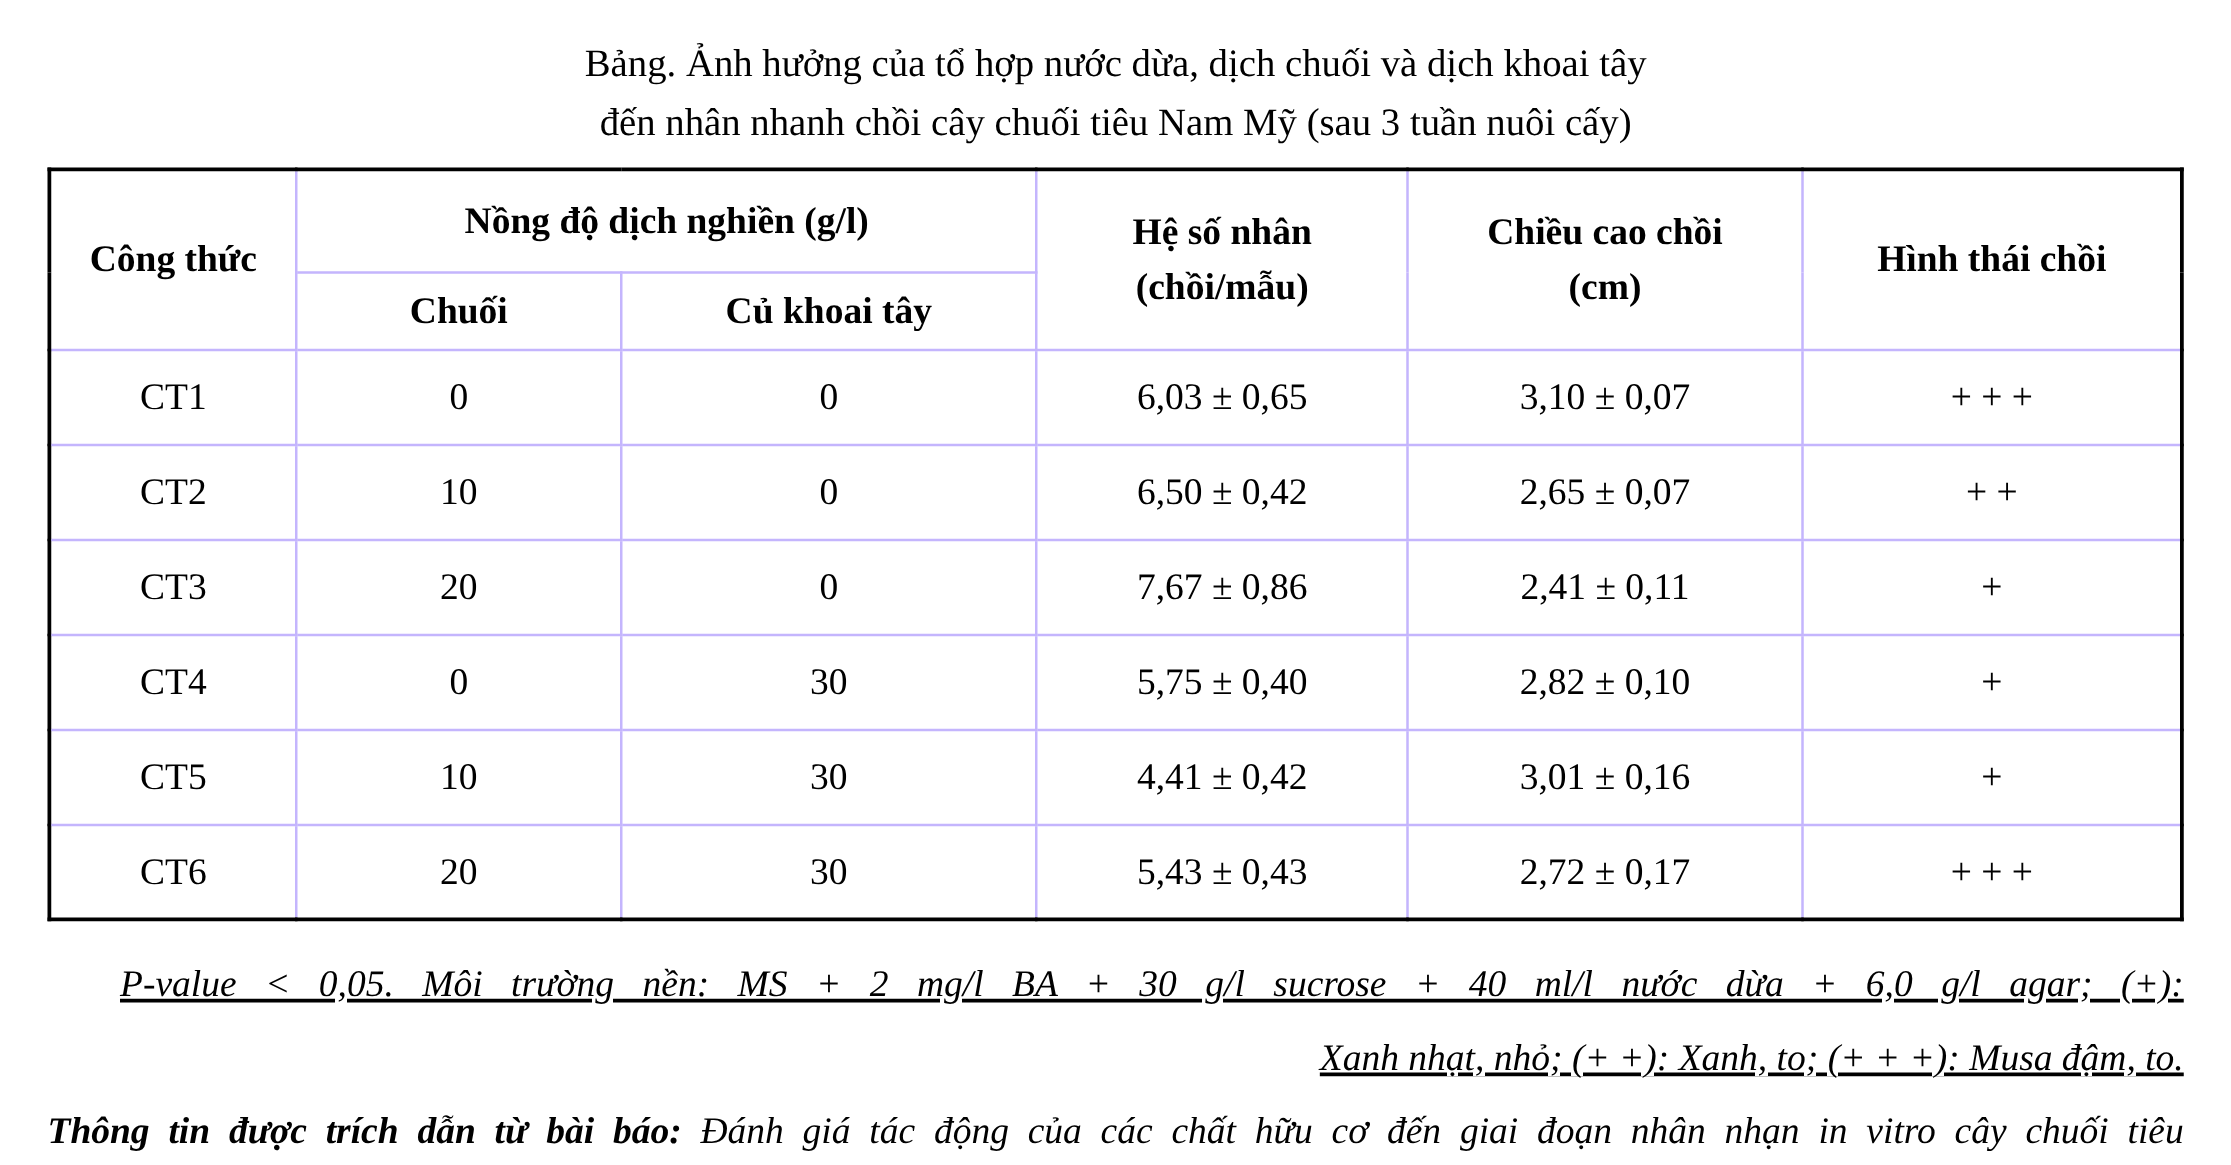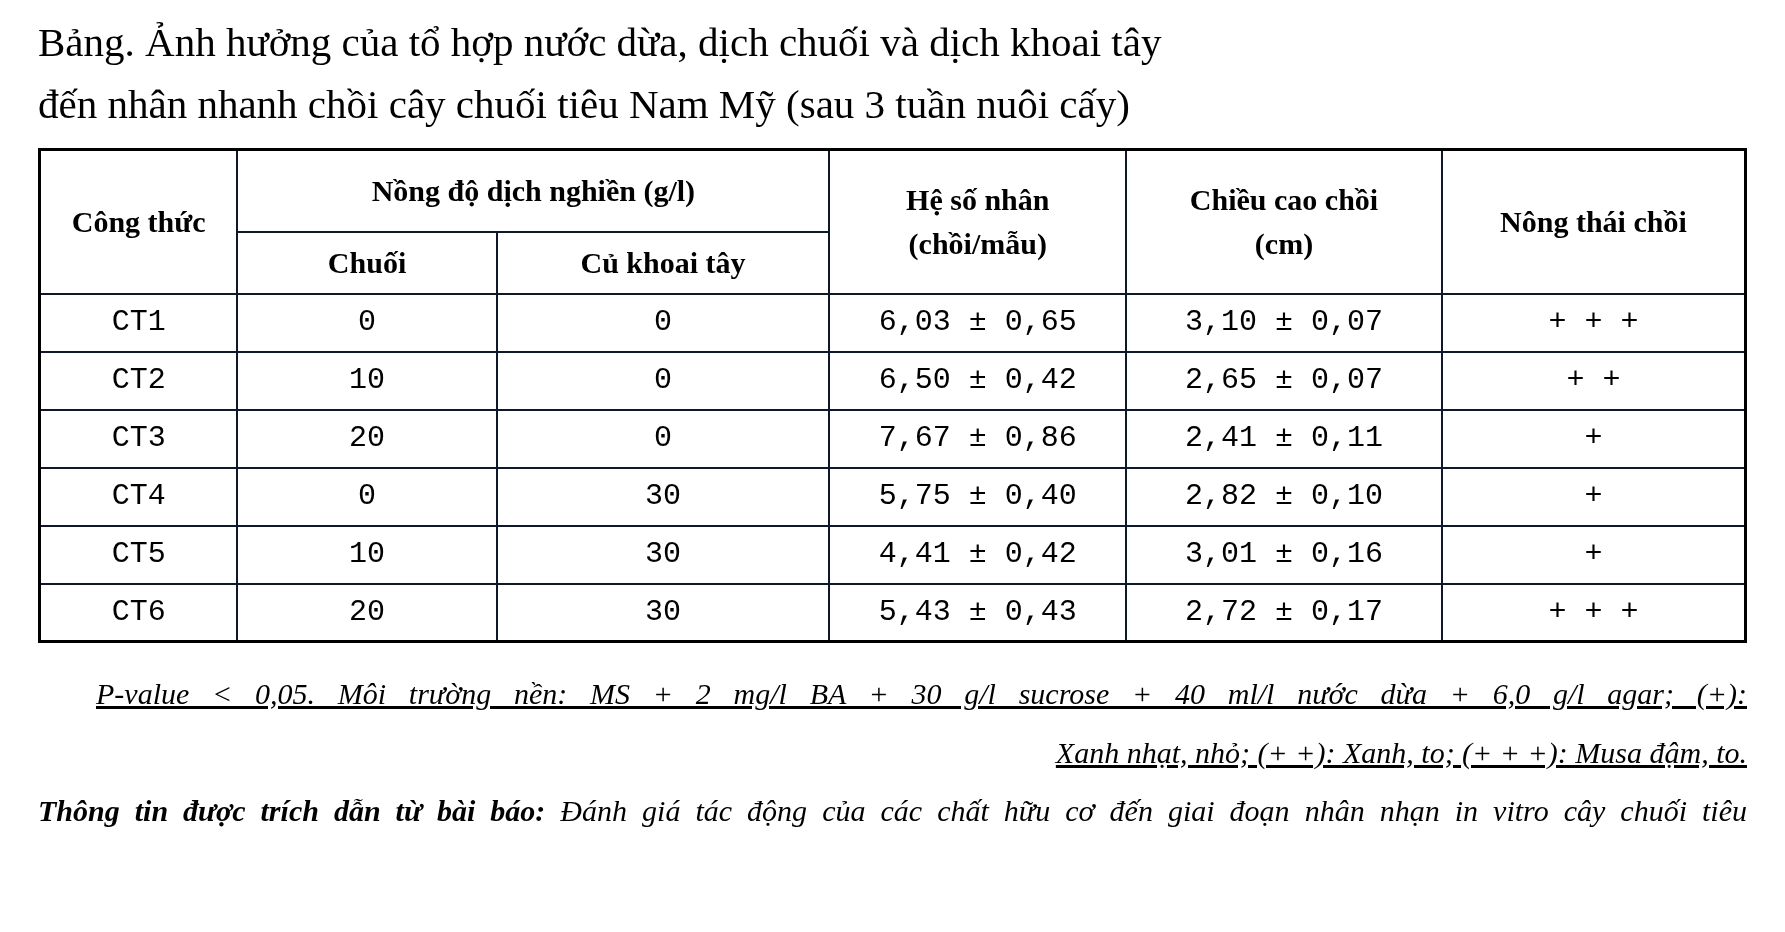--- a/index.html
+++ b/index.html
@@ -5,42 +5,42 @@
   * { box-sizing: border-box; }
   html, body {
     margin: 0; padding: 0;
     width: 1785px; height: 932px;
     background: #ffffff; color: #000000;
     font-family: "Liberation Serif", "DejaVu Serif", serif;
     overflow: hidden;
   }
   .page { width: 1785px; height: 932px; padding: 12px 38px 0 38px; }
 
-  .title { font-size: 41px; line-height: 1.5; }
+  .title { text-align: center; font-size: 31px; line-height: 1.5; margin-top: 16px; }
   .title .t-line { white-space: nowrap; }
 
   table.data-table {
     width: 100%;
     border-collapse: collapse;
     border: 3px solid #000;
     margin-top: 13px;
     table-layout: fixed;
   }
   .data-table th, .data-table td {
-    border: 2px solid #0f172a;
+    border: 2px solid #c4b5fd;
     text-align: center;
     vertical-align: middle;
     padding: 0 4px;
     font-size: 30px;
     line-height: 1.45;
   }
   .data-table th { font-weight: bold; }
   tr.hrow1 { height: 82px; }
   tr.hrow2 { height: 62px; }
-  tr.drow  { height: 58px; font-family: Liberation Mono, monospace; }
+  tr.drow  { height: 76px; }
 
   .fn-block { margin-top: 22px; text-decoration: underline; }
   .fn-line {
     font-style: italic;
     font-size: 30px;
     line-height: 1.95;
     text-align: right;
   }
   .fn-justify {
     text-align: justify;
@@ -74,21 +74,21 @@
         <th rowspan="2">Công thức</th>
         <th colspan="2">Nồng độ dịch nghiền (g/l)</th>
         <th rowspan="2">
           <div>Hệ số nhân</div>
           <div>(chồi/mẫu)</div>
         </th>
         <th rowspan="2">
           <div>Chiều cao chồi</div>
           <div>(cm)</div>
         </th>
-        <th rowspan="2">Nông thái chồi</th>
+        <th rowspan="2">Hình thái chồi</th>
       </tr>
       <tr class="hrow2">
         <th>Chuối</th>
         <th>Củ khoai tây</th>
       </tr>
     </thead>
     <tbody>
       <tr class="drow">
         <td>CT1</td>
         <td>0</td>

